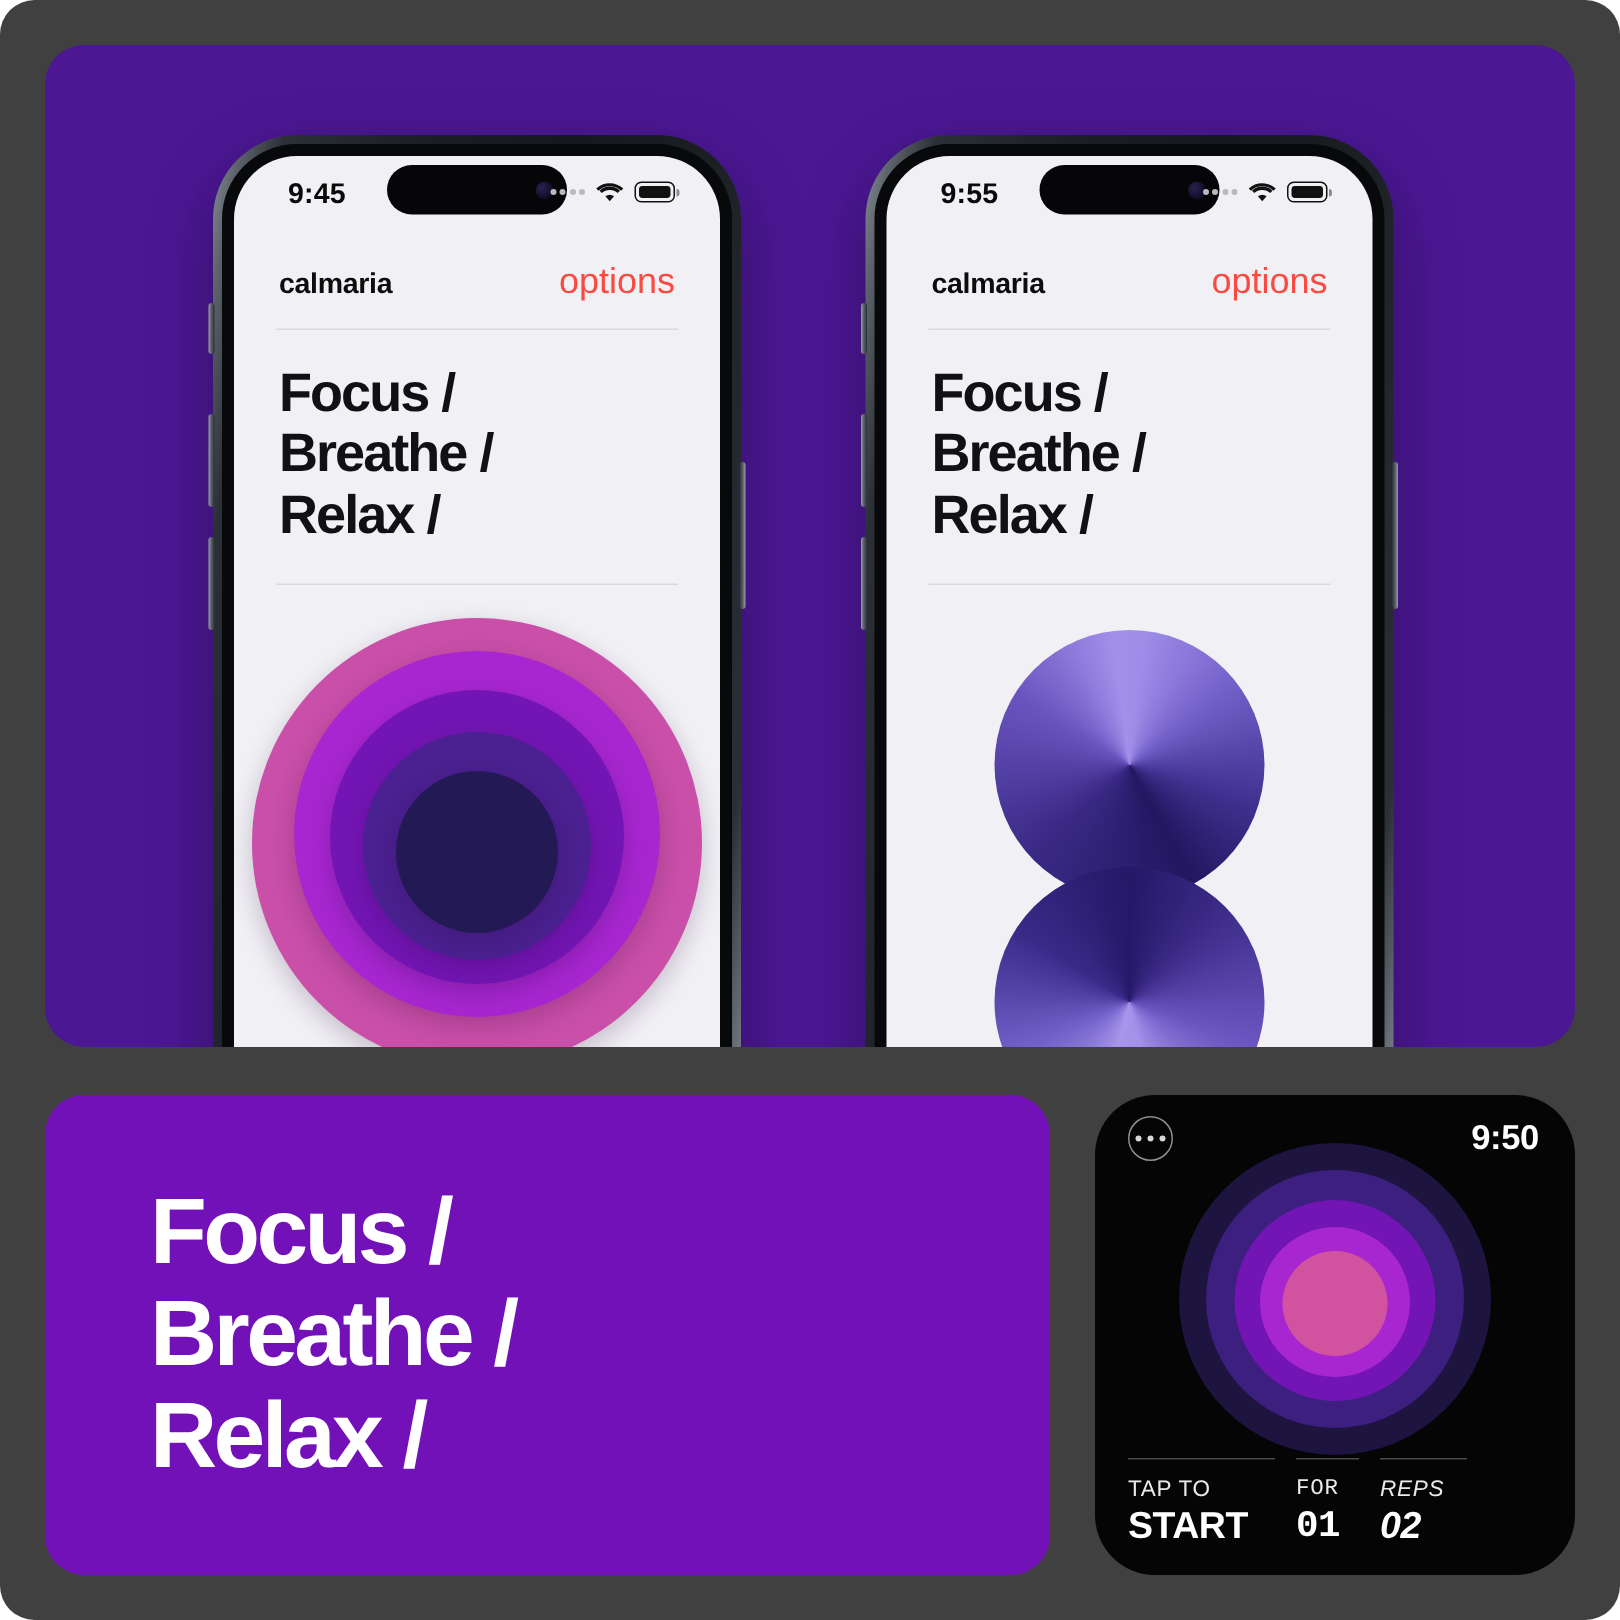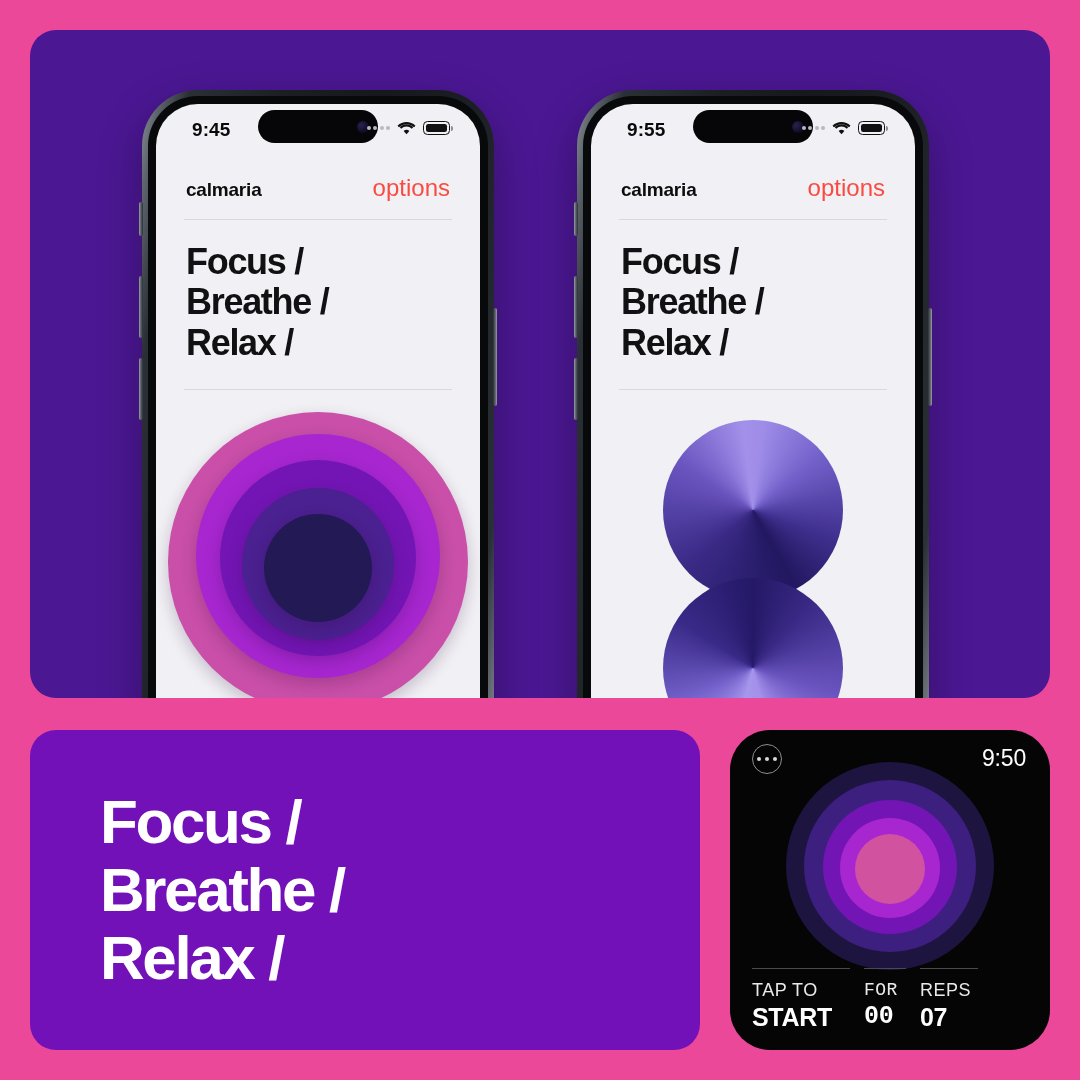--- a/index.html
+++ b/index.html
@@ -9,21 +9,22 @@
     height: 1080px;
     background: #ffffff;
     font-family: "Liberation Sans", sans-serif;
     overflow: hidden;
   }
 
   .page {
     position: relative;
     width: 1080px;
     height: 1080px;
-    background: #ec4899;
+    background: #404040;
+    border-radius: 23px;
   }
 
   
   .phones-card {
     position: absolute;
     left: 30px;
     top: 30px;
     width: 1020px;
     height: 668px;
     background: #4B1793;
@@ -284,21 +285,21 @@
   .watch-menu i {
     display: block;
     width: 4.6px; height: 4.6px;
     border-radius: 50%;
     background: #d8d8dc;
   }
   .watch-time {
     position: absolute;
     right: 24px; top: 15px;
     font-size: 23px;
-    font-weight: 400;
+    font-weight: 700;
     letter-spacing: -0.2px;
     color: #ffffff;
   }
   .watch-rings-stage {
     position: absolute;
     left: 50%;
     transform: translateX(-50%);
     top: 32px;
     width: 208px;
     height: 208px;
@@ -323,23 +324,23 @@
   .stat::before {
     content: "";
     position: absolute;
     left: 0; top: 0;
     width: calc(100% - 14px);
     height: 1px;
     background: #4a4a4e;
   }
   .stat-1 { flex: 0 0 112px; }
   .stat-2 { flex: 0 0 56px; font-family: Liberation Mono, monospace; }
-  .stat-3 { flex: 0 0 72px; }
+  .stat-3 { flex: 0 0 72px; font-style: italic; }
   .stat-label {
-    font-size: 18px;
+    font-size: 15px;
     font-weight: 400;
     letter-spacing: 0.5px;
     color: #e9e9ec;
     margin-bottom: 2px;
   }
   .stat-value {
     font-size: 25px;
     font-weight: 700;
     letter-spacing: -0.3px;
     color: #ffffff;
@@ -488,23 +489,23 @@
       <div class="watch-time">9:50</div>
     </div>
 
     <div class="watch-stats">
       <div class="stat stat-1">
         <div class="stat-label">TAP TO</div>
         <div class="stat-value">START</div>
       </div>
       <div class="stat stat-2">
         <div class="stat-label">FOR</div>
-        <div class="stat-value">00</div>
+        <div class="stat-value">01</div>
       </div>
       <div class="stat stat-3">
         <div class="stat-label">REPS</div>
-        <div class="stat-value">07</div>
+        <div class="stat-value">02</div>
       </div>
     </div>
 
   </div>
 
 </div>
 
 </body></html>

